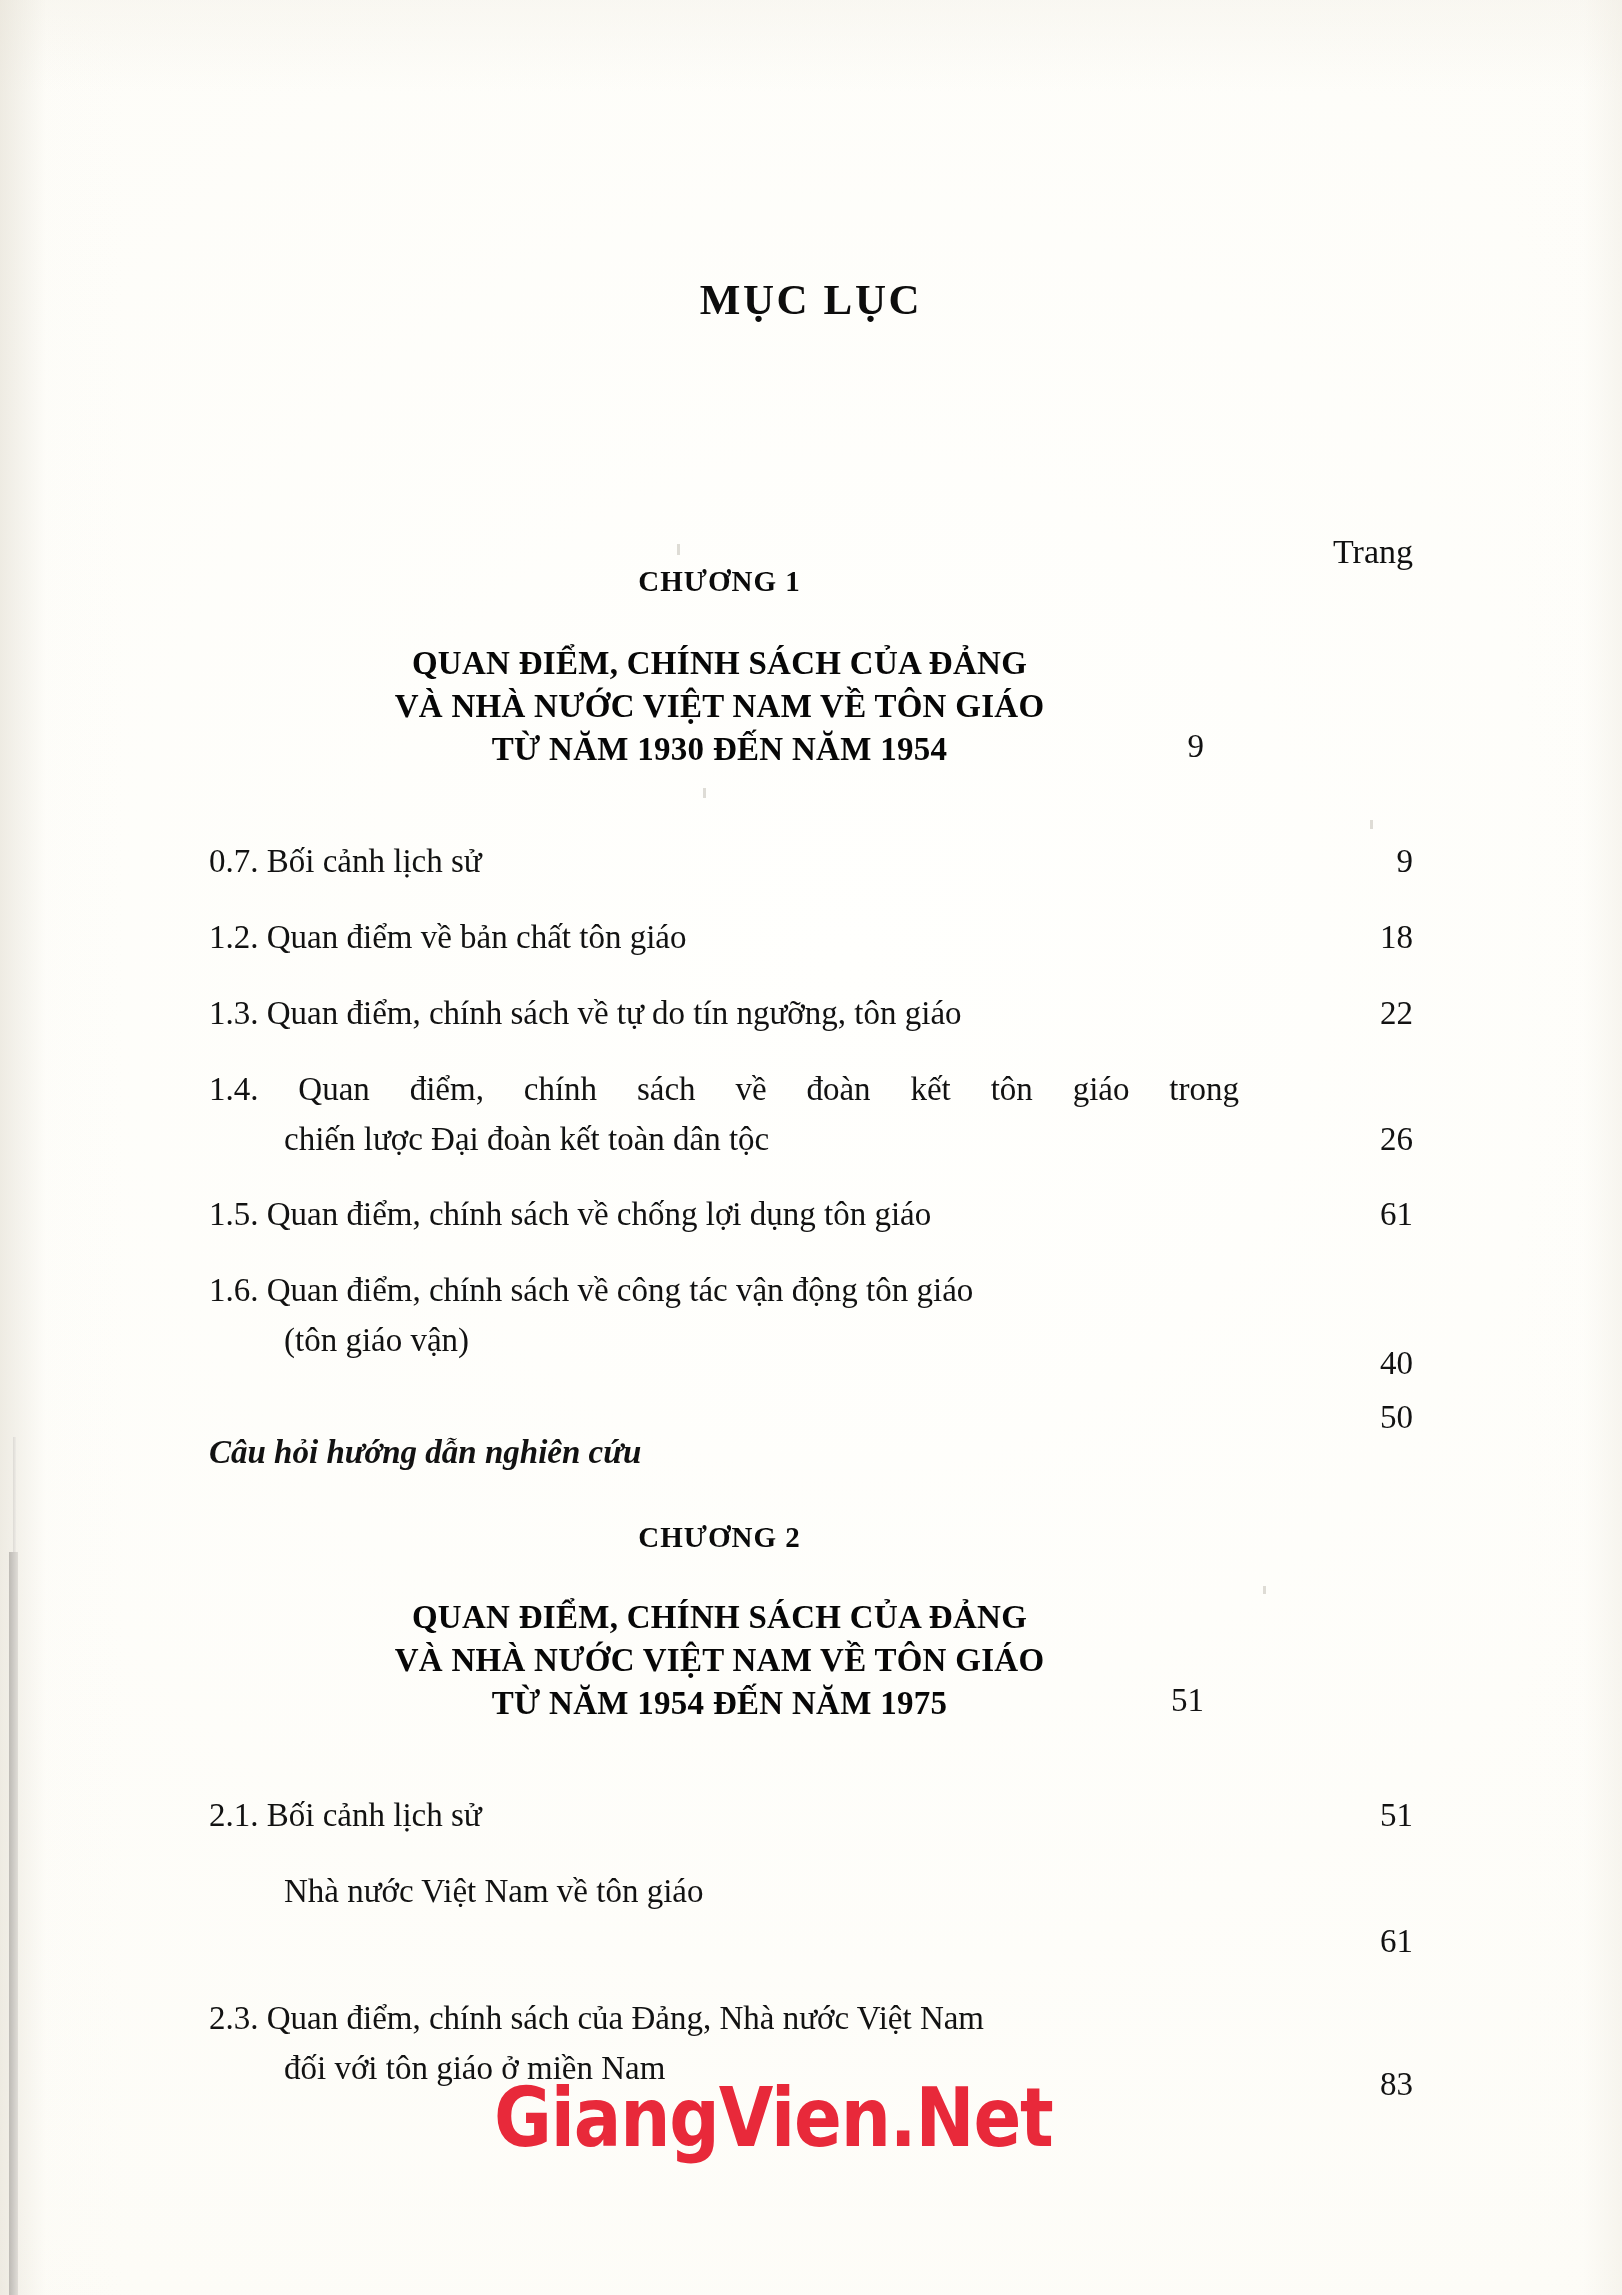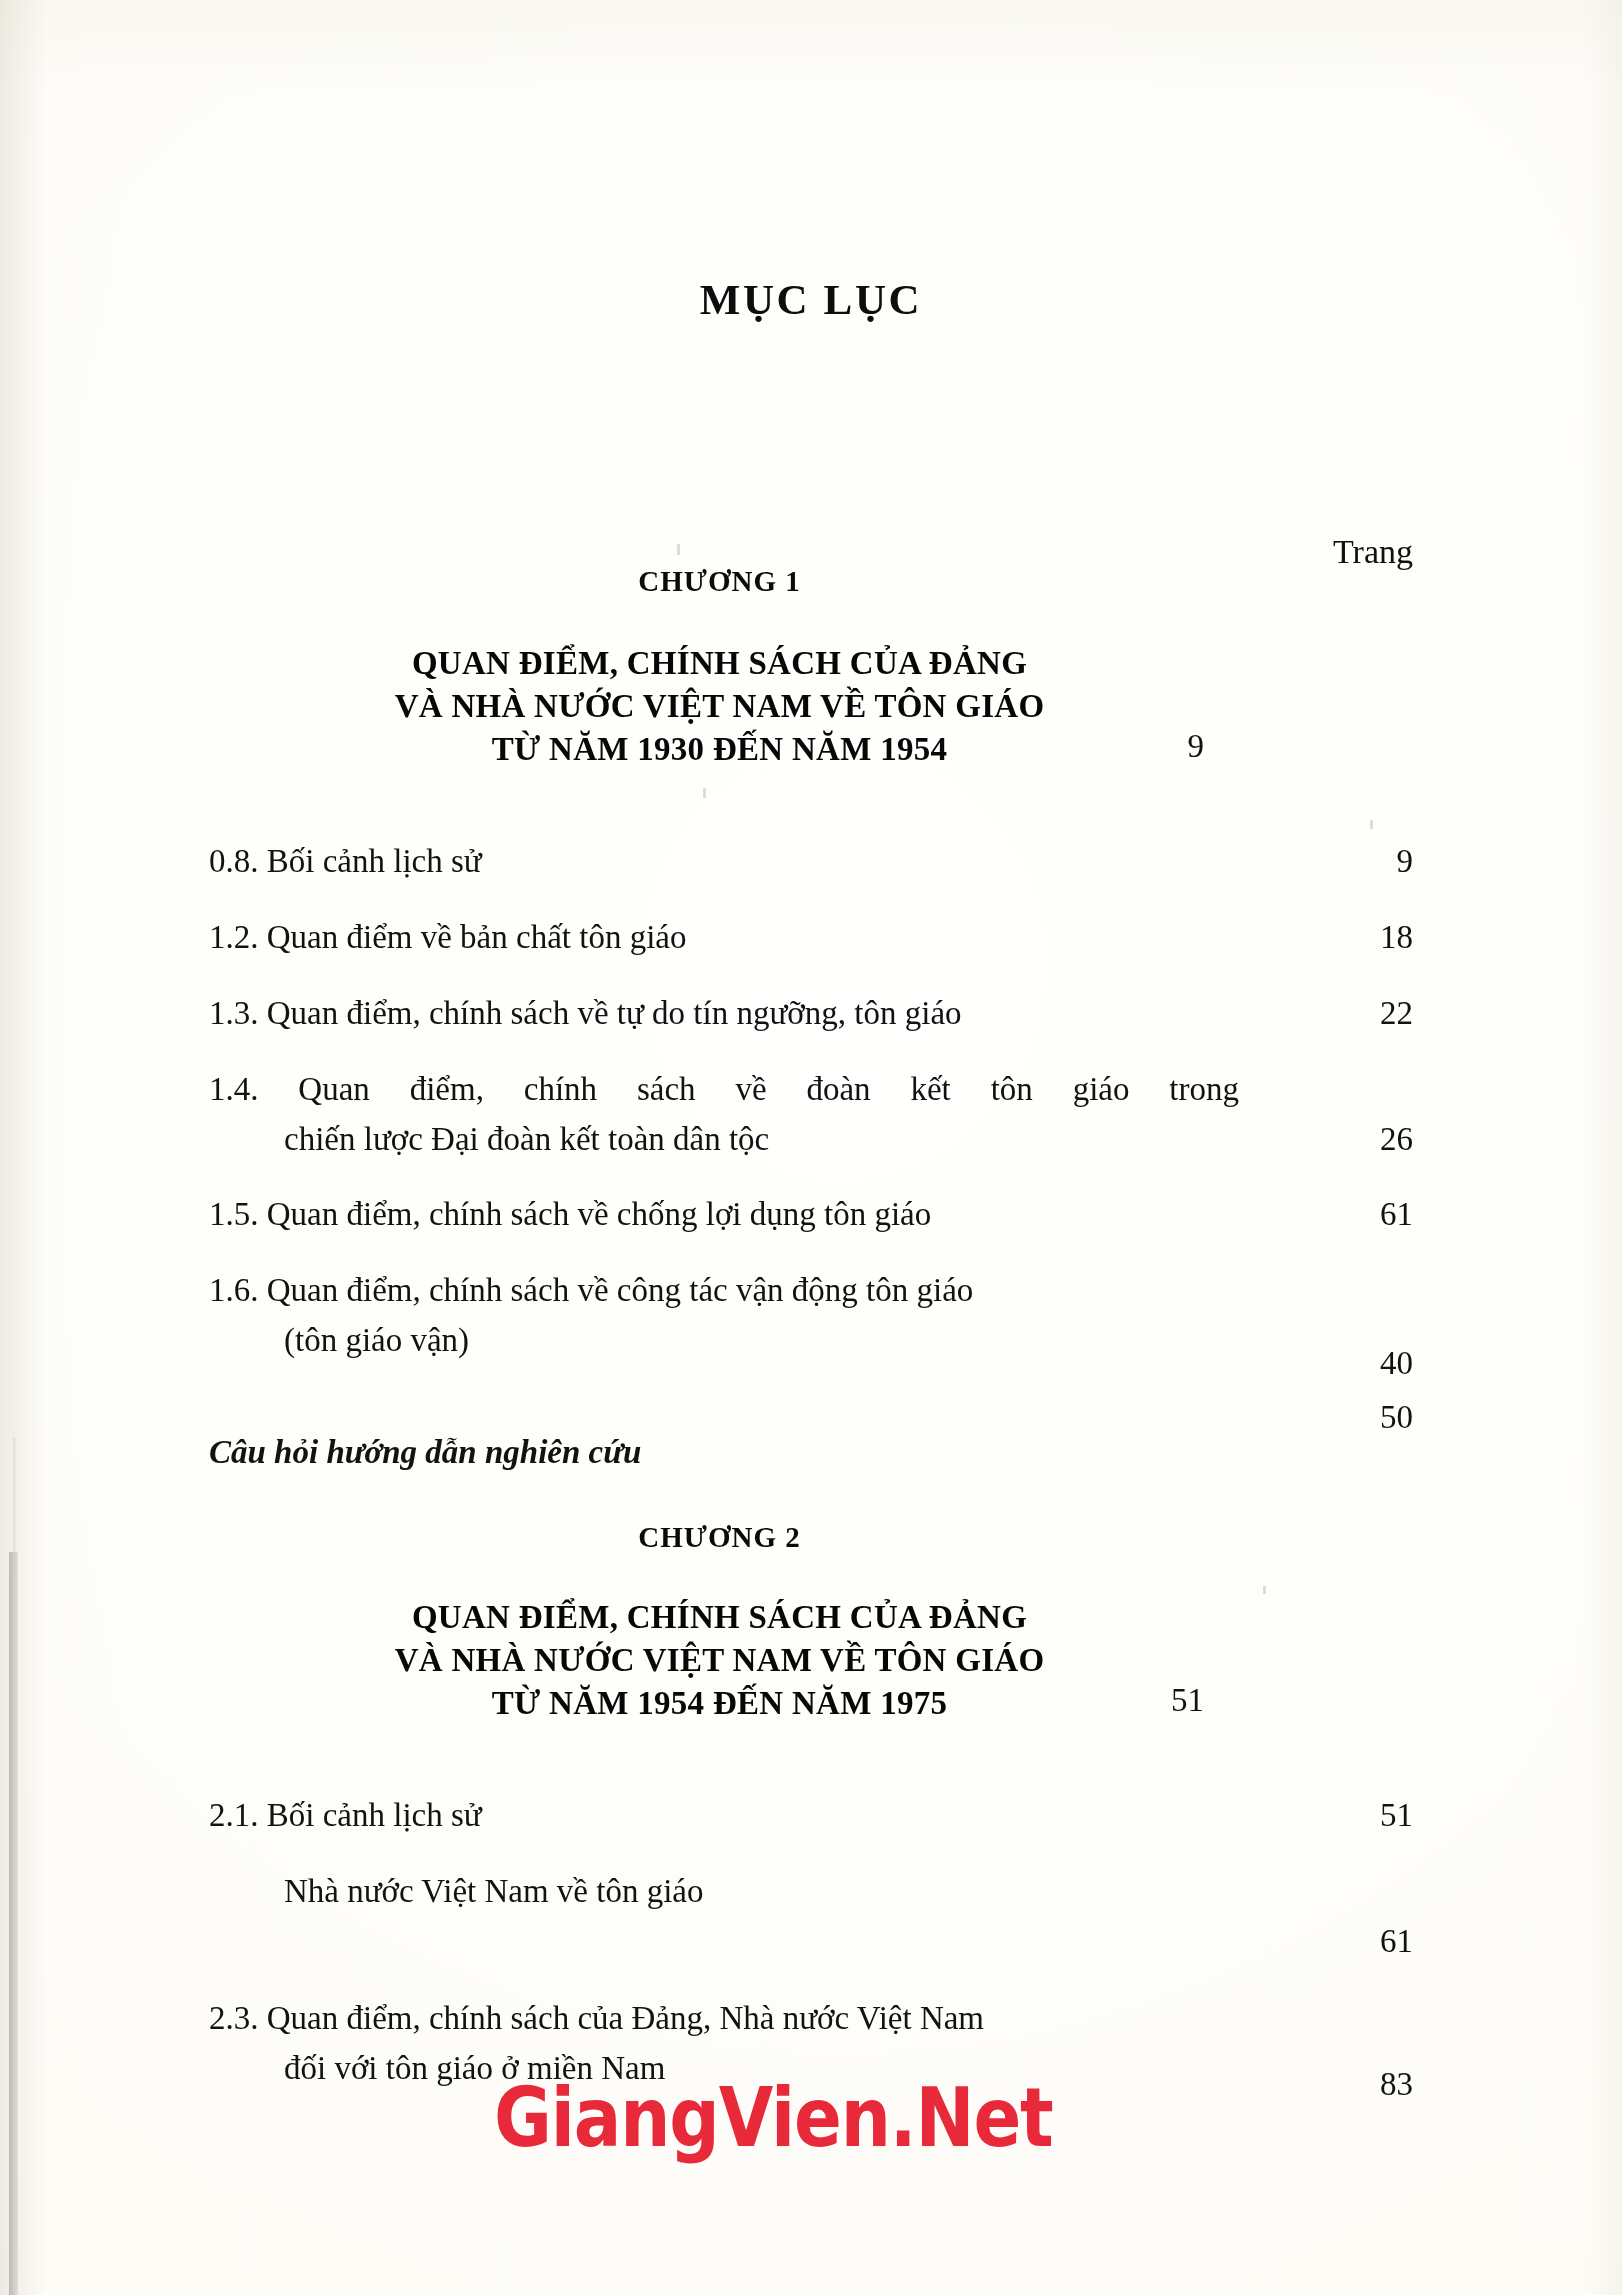--- a/index.html
+++ b/index.html
@@ -209,21 +209,21 @@
 
     <div class="chapter-title" style="top:641px;">
       <div>QUAN ĐIỂM, CHÍNH SÁCH CỦA ĐẢNG</div>
       <div>VÀ NHÀ NƯỚC VIỆT NAM VỀ TÔN GIÁO</div>
       <div>TỪ NĂM 1930 ĐẾN NĂM 1954</div>
     </div>
     <div class="chapter-page" style="top:728px;">9</div>
 
     <div class="entry" style="top:836px;">
       <div class="etext">
-        <span class="l1">0.8. Bối cảnh lịch sử</span>
+        <span class="l1">0.7. Bối cảnh lịch sử</span>
       </div>
       <div class="epage">9</div>
     </div>
 
     <div class="entry" style="top:912px;">
       <div class="etext">
         <span class="l1">1.2. Quan điểm về bản chất tôn giáo</span>
       </div>
       <div class="epage">18</div>
     </div>

